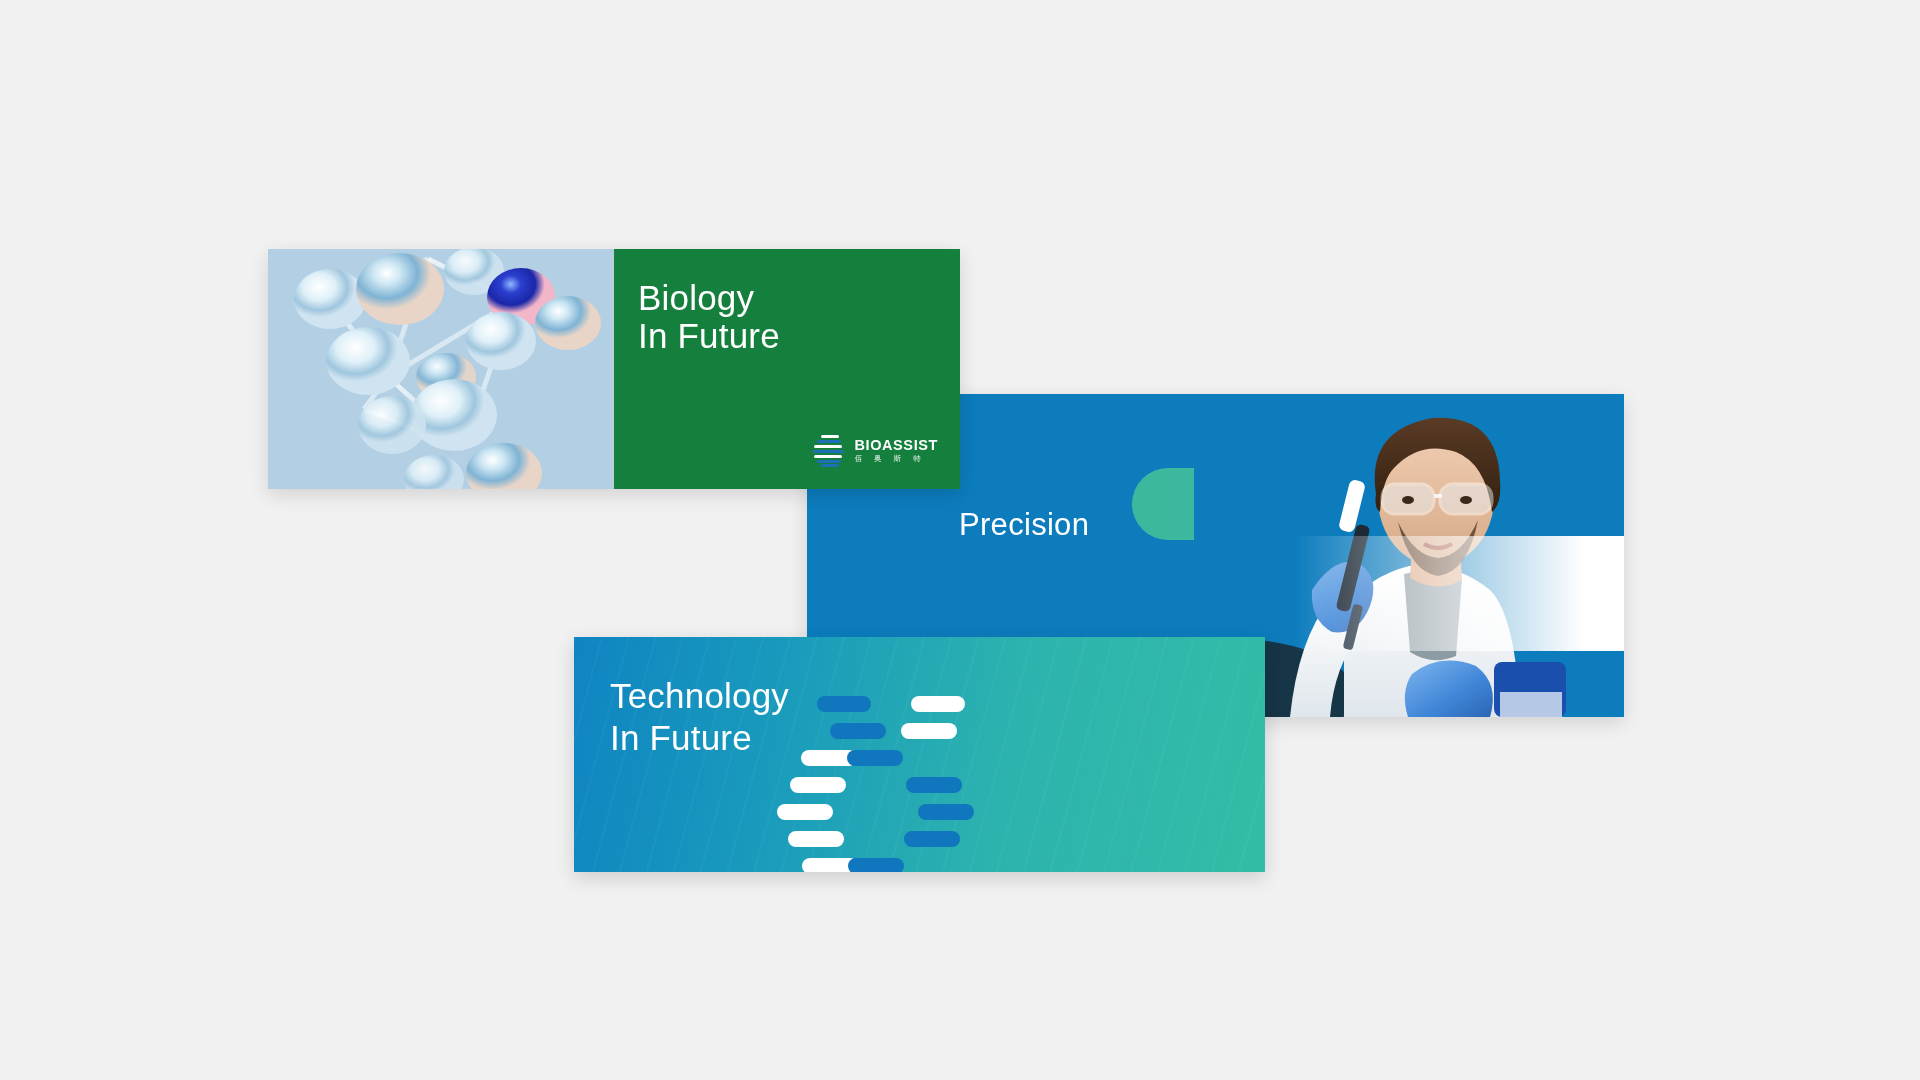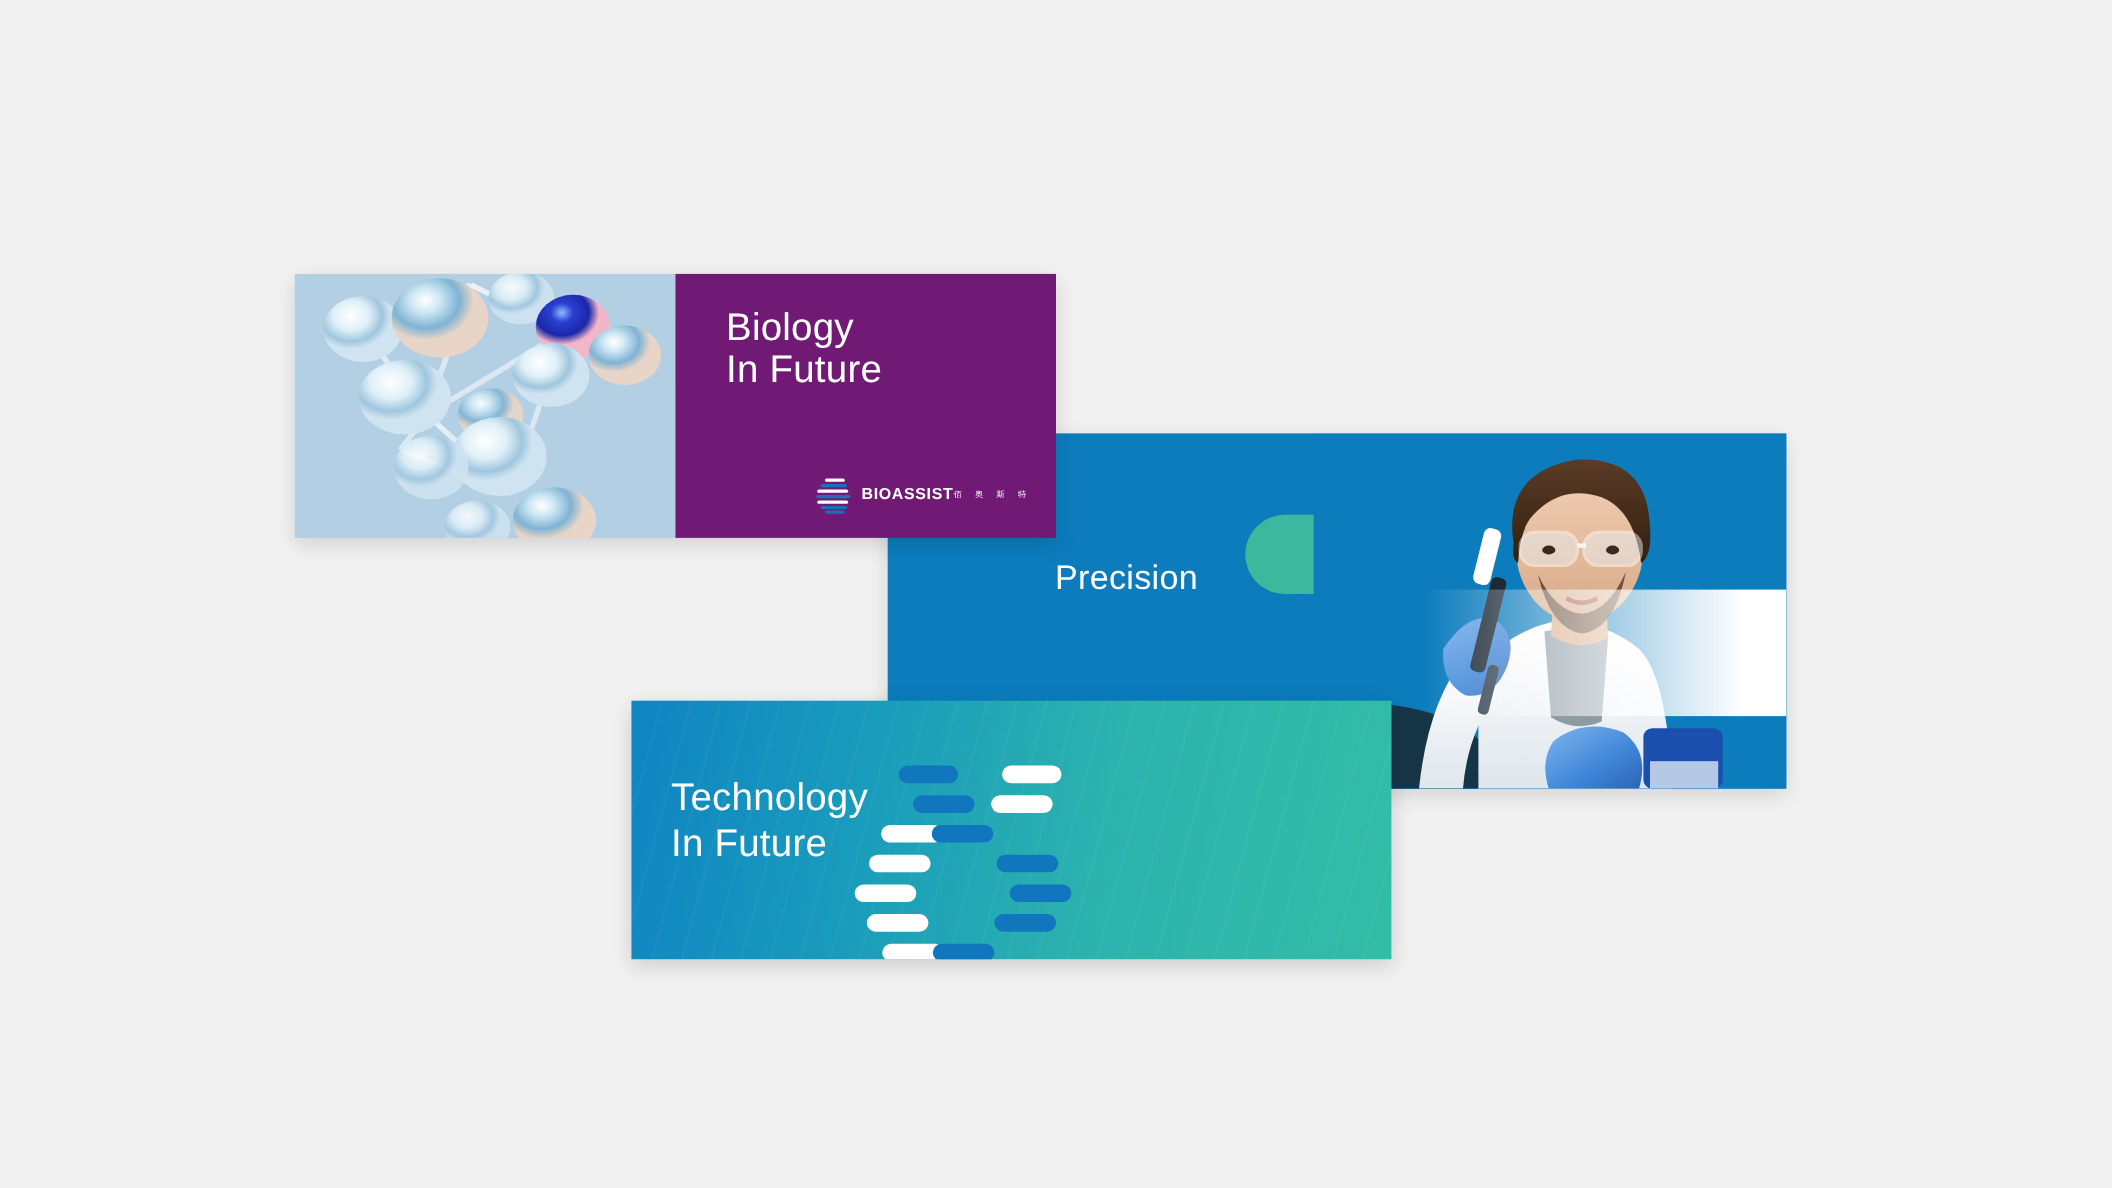--- a/index.html
+++ b/index.html
@@ -25,40 +25,40 @@
     width:346px; height:100%;
     background:linear-gradient(170deg,#b6d0e4 0%,#a9cadf 45%,#bcd6e8 100%);
     overflow:hidden;
   }
   
   .bio-photo svg{ position:absolute; inset:0; width:100%; height:100%; }
 
   .bio-panel{
     position:relative;
     flex:1; height:100%;
-    background:#701a75;
-    padding:30px 0 0 46px;
+    background:#15803d;
+    padding:30px 0 0 24px;
   }
   .bio-title{
     color:#ffffff;
     font-size:35px;
     line-height:1.08;
     font-weight:400;
     letter-spacing:.2px;
     white-space:pre-line;
   }
   .bio-logo{
     position:absolute; right:22px; bottom:22px;
     display:flex; align-items:center; gap:8px;
   }
   .logo-mark{ width:34px; height:34px; position:relative; }
   .logo-mark i{
     position:absolute; left:0; display:block; height:3px; border-radius:2px;
   }
-  .logo-text{ display:flex; flex-direction:row; line-height:1; }
+  .logo-text{ display:flex; flex-direction:column; line-height:1; }
   .logo-name{
     color:#ffffff; font-size:14.5px; font-weight:700; letter-spacing:.6px;
   }
   .logo-cn{
     color:#ffffff; font-size:7.5px; letter-spacing:5px; margin-top:3px; opacity:.95;
   }
 
   
   .card-precision{
     position:absolute; left:807px; top:394px;
@@ -92,21 +92,21 @@
     position:absolute; left:574px; top:637px;
     width:691px; height:235px;
     background:linear-gradient(100deg,#0f84c2 0%,#199bbc 30%,#2cb3ae 62%,#32bda6 100%);
     overflow:hidden;
     box-shadow:0 6px 18px rgba(0,0,0,.15);
     z-index:4;
   }
   .tech-title{
     position:absolute; left:36px; top:38px;
     color:#ffffff; font-size:35px; line-height:1.2; font-weight:400;
-    white-space:pre-line; letter-spacing:.2px;margin-top:29px;
+    white-space:pre-line; letter-spacing:.2px;
   }
   .tech-gel{ position:absolute; left:0; top:0; width:100%; height:100%; }
   .gel-band{ position:absolute; height:16px; border-radius:8px; }
 
   
   .tech-sheen{
     position:absolute; inset:0;
     background:repeating-linear-gradient(105deg,rgba(255,255,255,.035) 0 2px,rgba(255,255,255,0) 2px 26px);
     pointer-events:none;
   }

